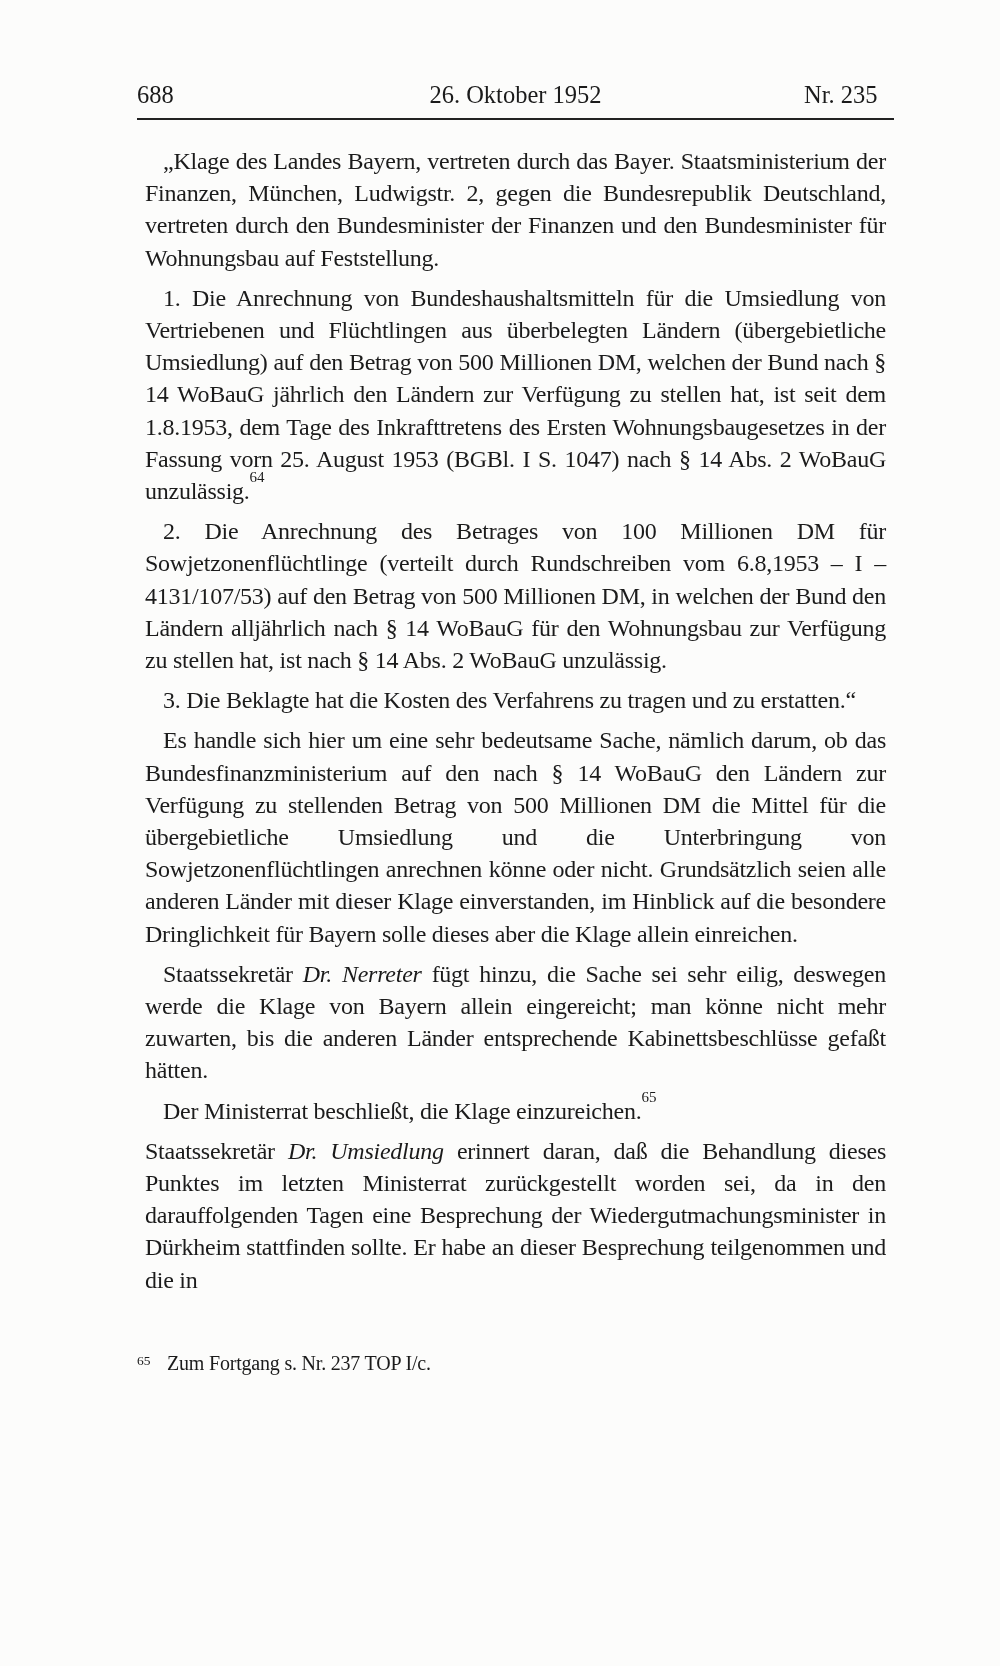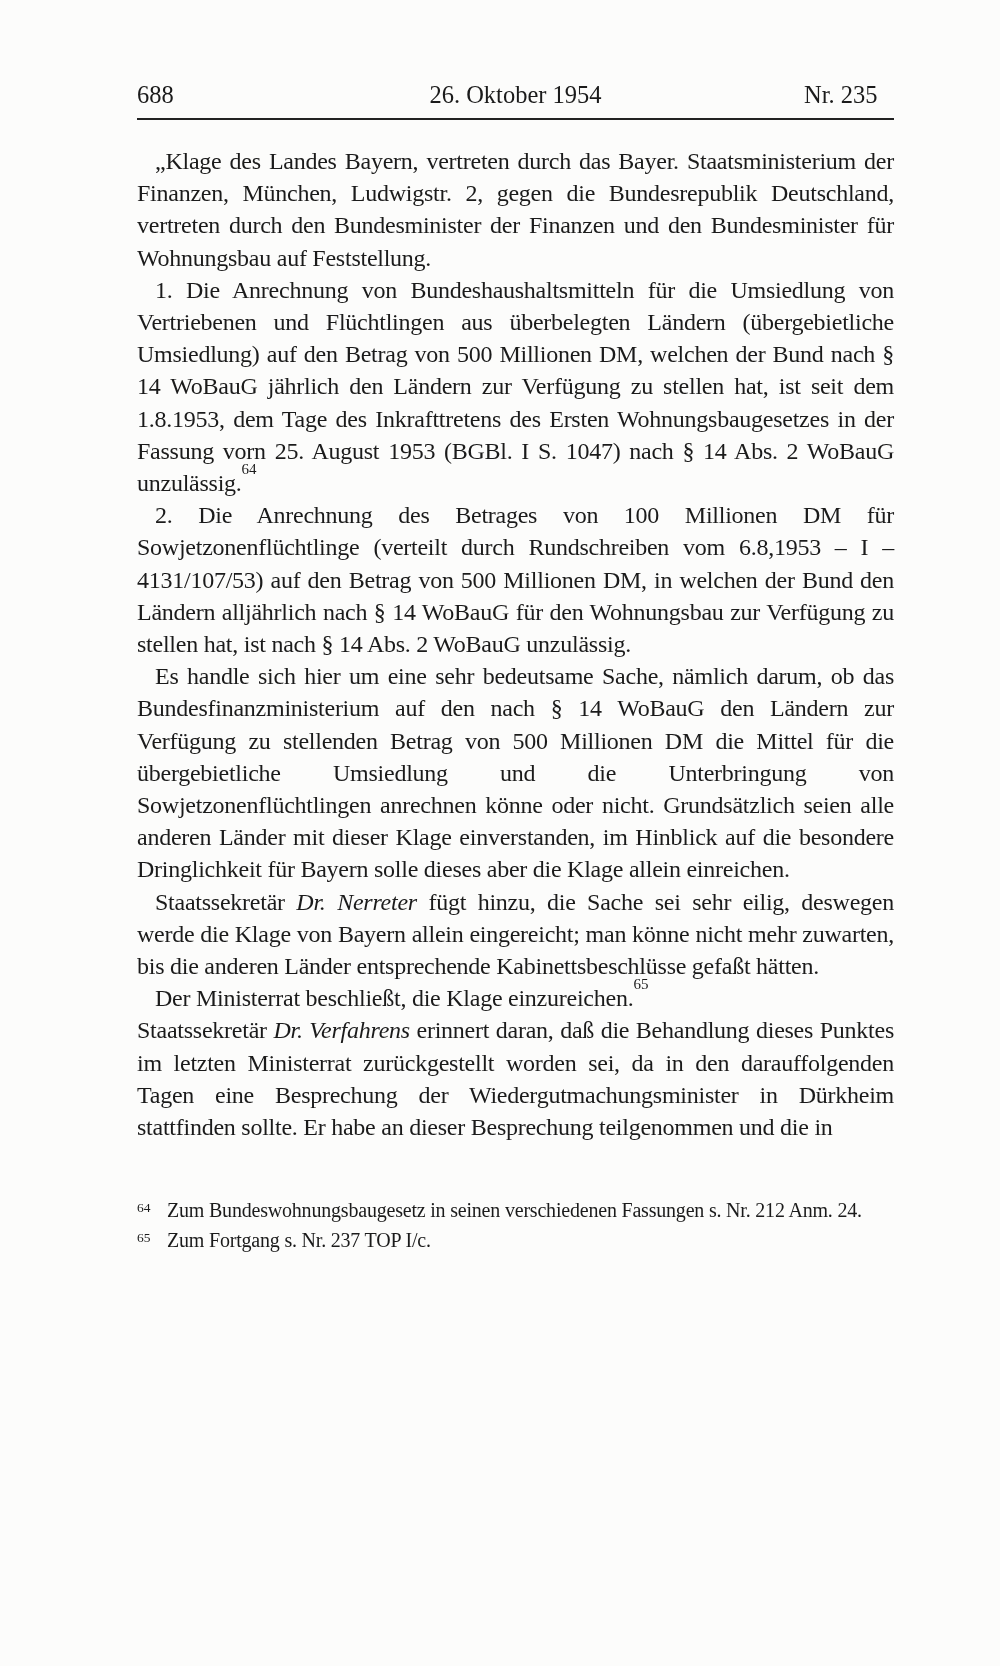--- a/index.html
+++ b/index.html
@@ -29,21 +29,21 @@
     line-height:1.1;
     padding-bottom:9px;
     border-bottom:2px solid #222;
   }
   .header .center{ text-align:center; flex:1; }
   .header .left{ min-width:90px; text-align:left; }
   .header .right{ min-width:90px; text-align:left; }
   
   .bodytext{ margin-top:25px; }
   .bodytext p{
-    margin:0;
+    margin:8px;
     font-size:24px;
     line-height:32.2px;
     letter-spacing:-0.25px;
     text-align:justify;
     hyphens:none;
   }
   .bodytext p.indent{ text-indent:18px; }
   .bodytext p.heading{ margin-top:14px; }
   .it{ font-style:italic; }
   sup.fn-ref{
@@ -74,32 +74,32 @@
     letter-spacing:0;
   }
 </style>
 </head>
 <body>
 
 <div class="page">
 
   <div class="header">
     <span class="left">688</span>
-    <span class="center">26. Oktober 1954</span>
+    <span class="center">26. Oktober 1952</span>
     <span class="right">Nr. 235</span>
   </div>
 
   <div class="bodytext">
       <p class=" indent"><span>„Klage des Landes Bayern, vertreten durch das Bayer. Staatsministerium der Finanzen, München, Ludwigstr. 2, gegen die Bundesrepublik Deutschland, vertreten durch den Bundesminister der Finanzen und den Bundesminister für Wohnungsbau auf Feststellung.</span></p>
       <p class=" indent"><span>1. Die Anrechnung von Bundeshaushaltsmitteln für die Umsiedlung von Vertriebenen und Flüchtlingen aus überbelegten Ländern (übergebietliche Umsiedlung) auf den Betrag von 500 Millionen DM, welchen der Bund nach § 14 WoBauG jährlich den Ländern zur Verfügung zu stellen hat, ist seit dem 1.8.1953, dem Tage des Inkrafttretens des Ersten Wohnungsbaugesetzes in der Fassung vorn 25. August 1953 (BGBl. I S. 1047) nach § 14 Abs. 2 WoBauG unzulässig.</span><sup class="fn-ref">64</sup></p>
       <p class=" indent"><span>2. Die Anrechnung des Betrages von 100 Millionen DM für Sowjetzonen­flüchtlinge (verteilt durch Rundschreiben vom 6.8,1953 – I – 4131/107/53) auf den Betrag von 500 Millionen DM, in welchen der Bund den Ländern alljährlich nach § 14 WoBauG für den Wohnungsbau zur Verfügung zu stellen hat, ist nach § 14 Abs. 2 WoBauG unzulässig.</span></p>
+      <p class=" indent"><span>3. Die Beklagte hat die Kosten des Verfahrens zu tragen und zu erstatten.“</span></p>
       <p class=" indent"><span>Es handle sich hier um eine sehr bedeutsame Sache, nämlich darum, ob das Bundesfinanzministerium auf den nach § 14 WoBauG den Ländern zur Verfü­gung zu stellenden Betrag von 500 Millionen DM die Mittel für die über­gebietliche Umsiedlung und die Unterbringung von Sowjetzonenflüchtlingen anrechnen könne oder nicht. Grundsätzlich seien alle anderen Länder mit dieser Klage einverstanden, im Hinblick auf die besondere Dringlichkeit für Bayern solle dieses aber die Klage allein einreichen.</span></p>
       <p class=" indent"><span>Staatssekretär </span><span class="it">Dr. Nerreter</span><span> fügt hinzu, die Sache sei sehr eilig, deswegen werde die Klage von Bayern allein eingereicht; man könne nicht mehr zuwarten, bis die anderen Länder entsprechende Kabinettsbeschlüsse gefaßt hätten.</span></p>
       <p class=" indent"><span>Der Ministerrat beschließt, die Klage einzureichen.</span><sup class="fn-ref">65</sup></p>
-      <p class=""><span>Staatssekretär </span><span class="it">Dr. Verfahrens</span><span> erinnert daran, daß die Behandlung dieses Punktes im letzten Ministerrat zurückgestellt worden sei, da in den darauf­folgenden Tagen eine Besprechung der Wiedergutmachungsminister in Dürk­heim stattfinden sollte. Er habe an dieser Besprechung teilgenommen und die in</span></p>
+      <p class=""><span>Staatssekretär </span><span class="it">Dr. Umsiedlung</span><span> erinnert daran, daß die Behandlung dieses Punktes im letzten Ministerrat zurückgestellt worden sei, da in den darauf­folgenden Tagen eine Besprechung der Wiedergutmachungsminister in Dürk­heim stattfinden sollte. Er habe an dieser Besprechung teilgenommen und die in</span></p>
     </div>
 
   <div class="footnotes">
-      <div class="footnote"><span class="fn-marker">64</span><span>Zum Bundeswohnungsbaugesetz in seinen verschiedenen Fassungen s. Nr. 212 Anm. 24.</span></div>
       <div class="footnote"><span class="fn-marker">65</span><span>Zum Fortgang s. Nr. 237 TOP I/c.</span></div>
     </div>
 
 </div>
 
 </body></html>

